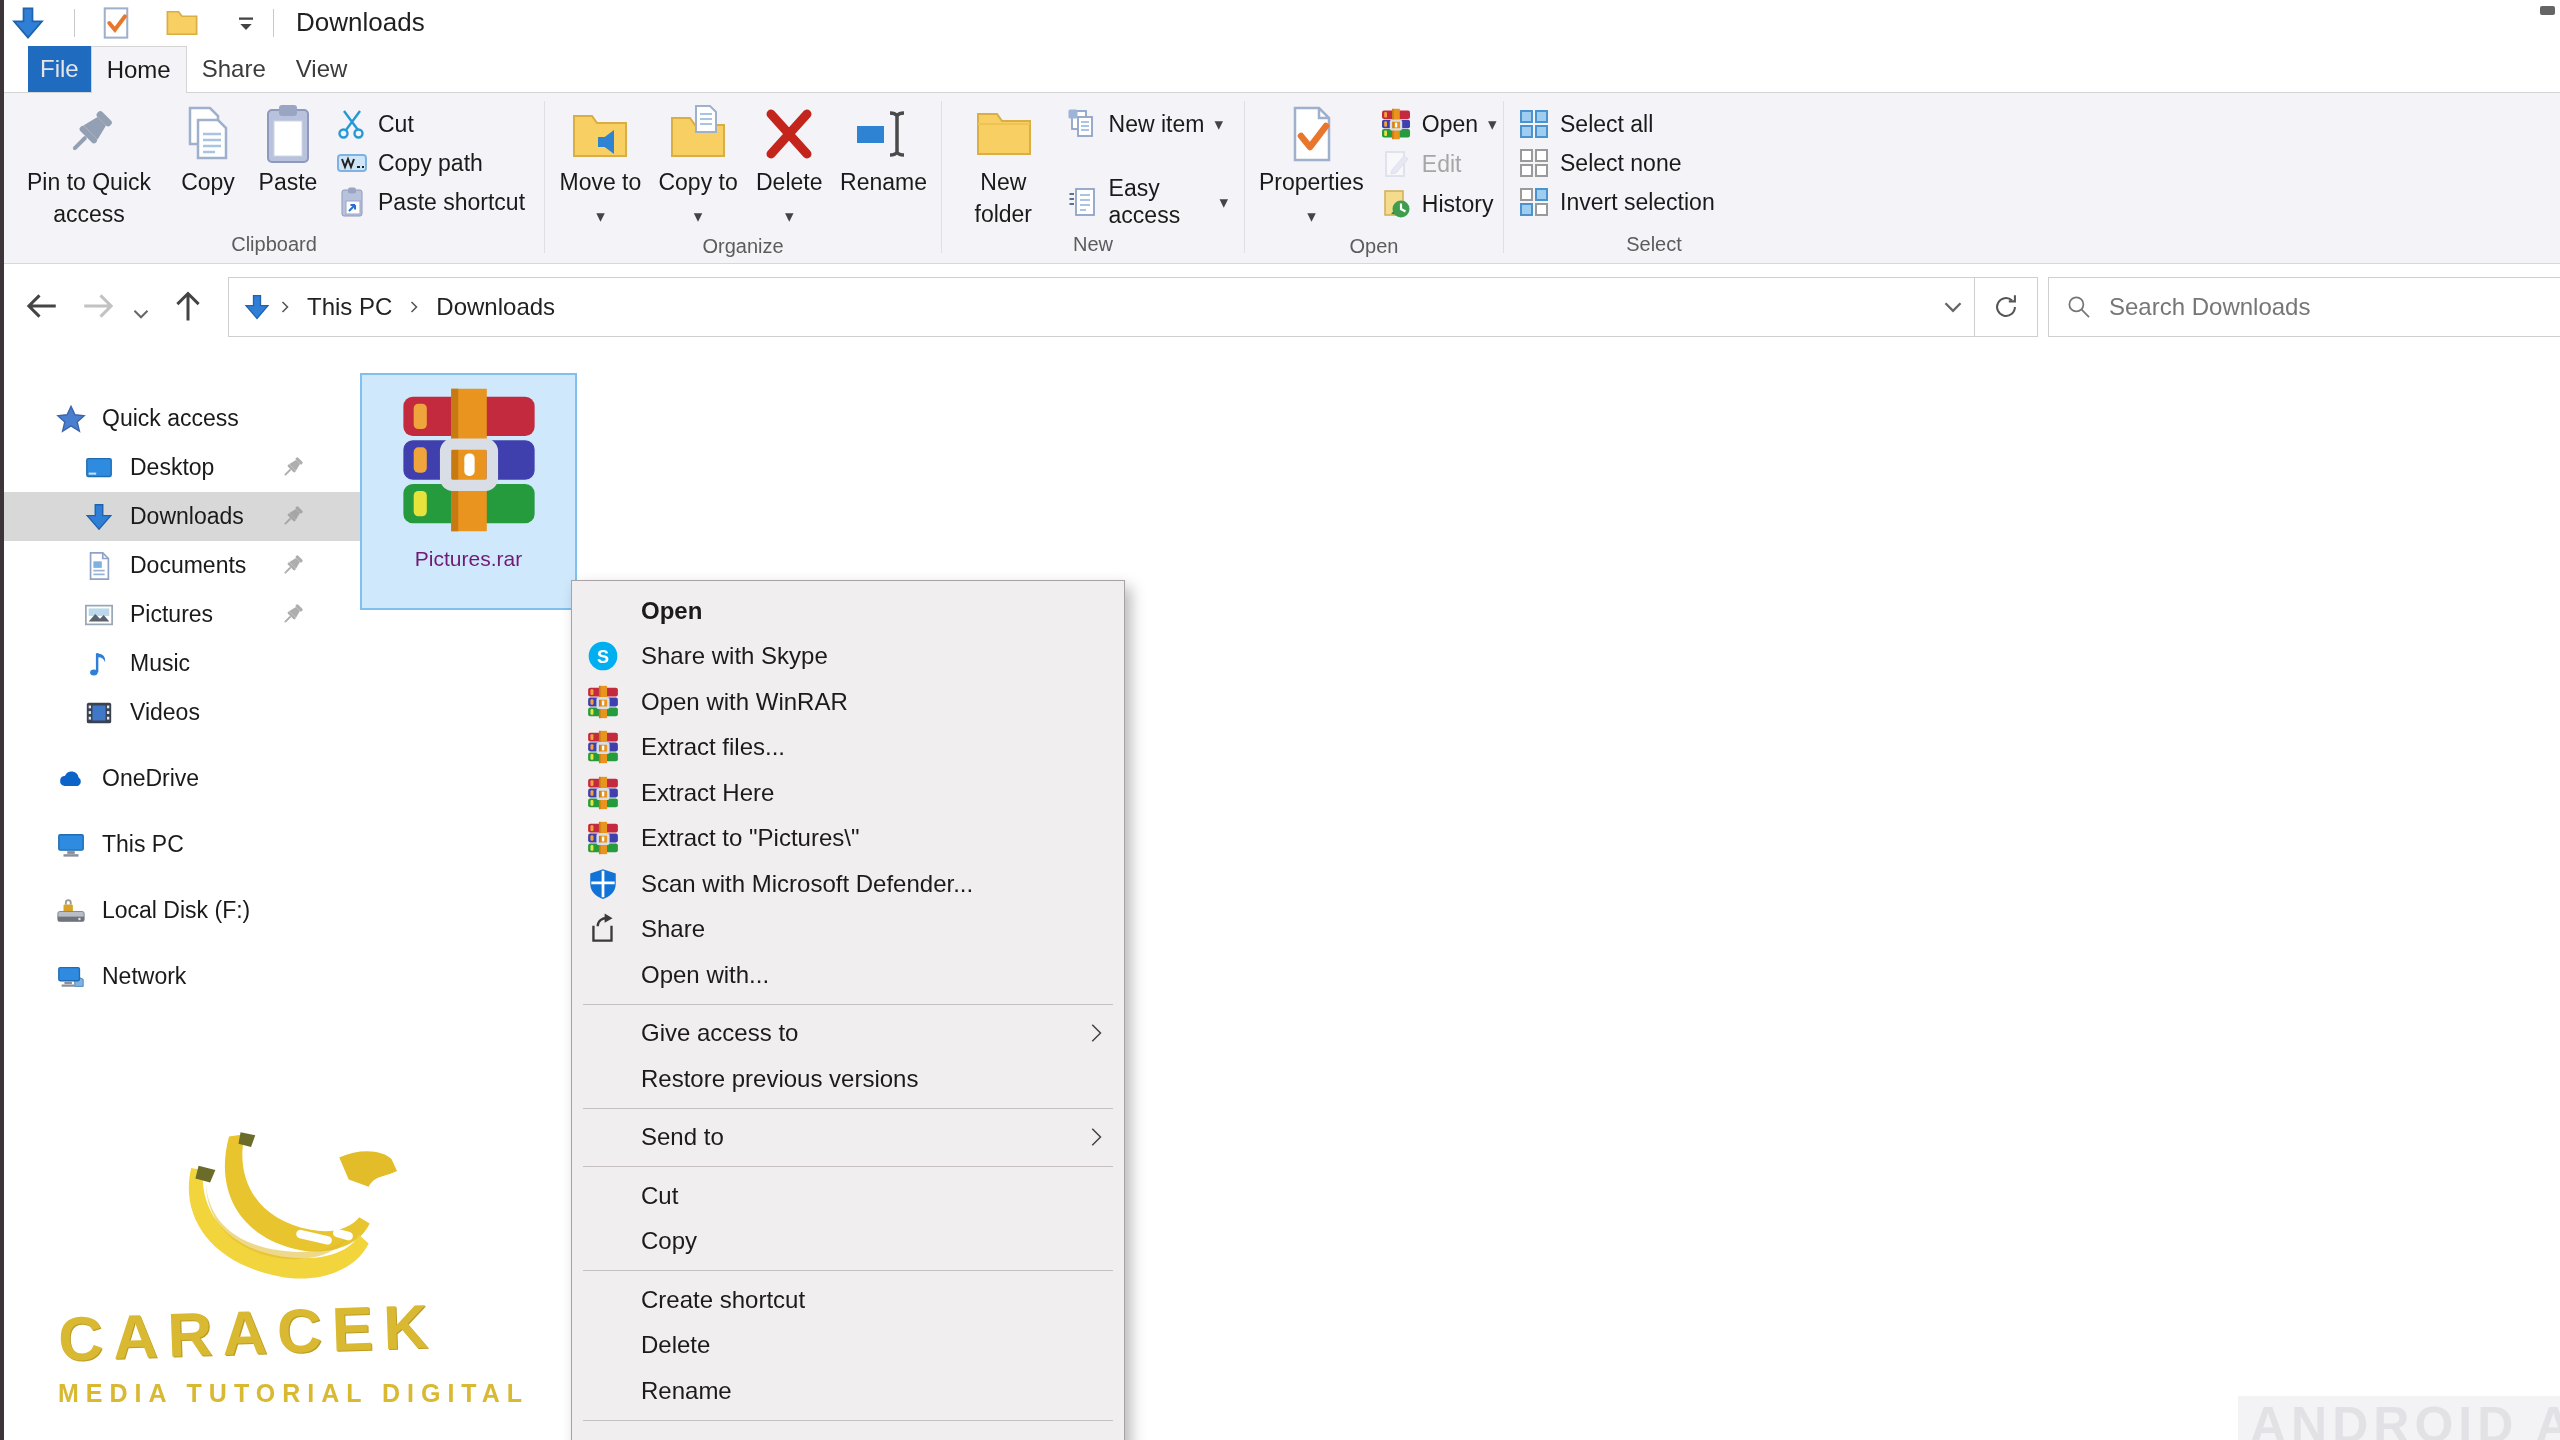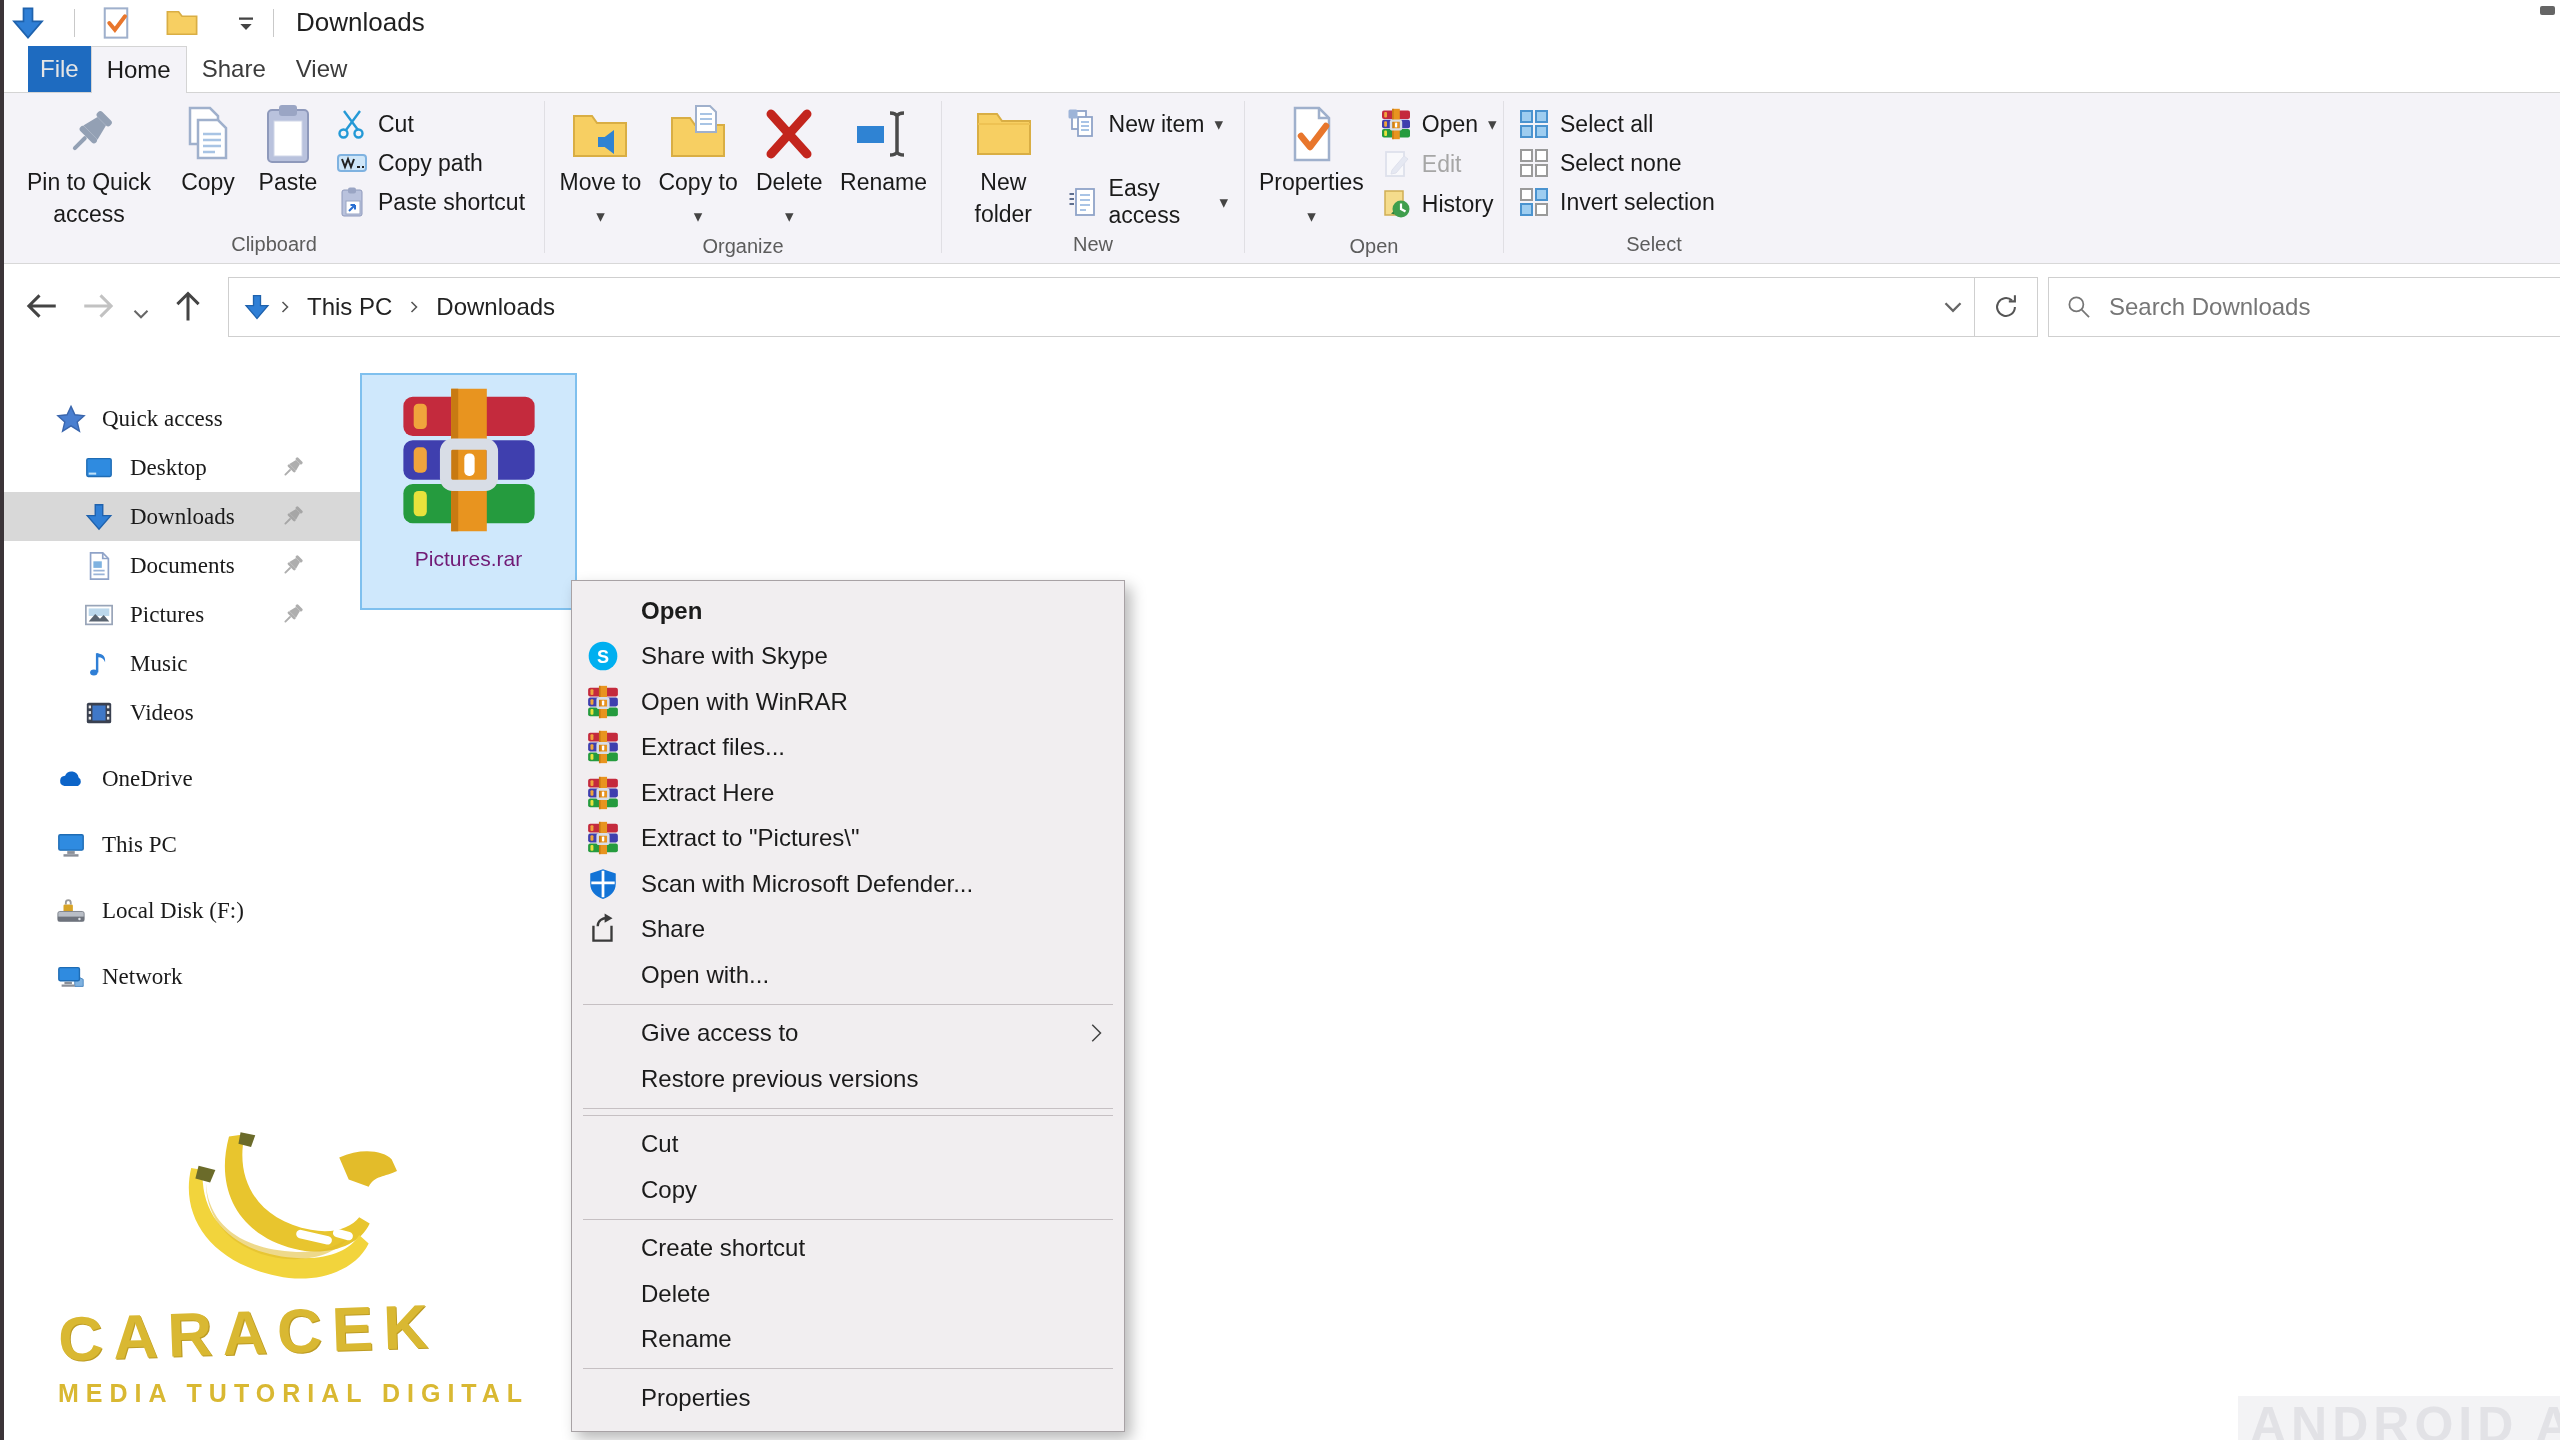--- a/index.html
+++ b/index.html
@@ -53,21 +53,21 @@
   #search-box{position:absolute;left:2048px;top:13px;right:-2px;height:60px;box-sizing:border-box;
     border:1px solid #cfcfcf;background:#fff;display:flex;align-items:center;padding-left:16px;gap:14px;}
   #search-box .icon{width:28px;height:28px;flex:none;}
   #search-input{border:none;outline:none;font-size:24px;color:#333;width:400px;background:transparent;
     font-family:"Liberation Sans","DejaVu Sans",sans-serif;}
   #search-input::placeholder{color:#767676;}
 
   
   #sidebar{position:absolute;left:0;top:350px;width:365px;bottom:0;padding-top:44px;box-sizing:border-box;}
   .sb-section{margin-bottom:17px;}
-  .sb-item{height:49px;display:flex;align-items:center;position:relative;font-size:23px;color:#1a1a1a;font-family:Liberation Serif, serif;}
+  .sb-item{height:49px;display:flex;align-items:center;position:relative;font-size:23px;color:#1a1a1a;}
   .sb-item .icon{width:30px;height:30px;margin-right:16px;flex:none;}
   .sb-item.lvl0{padding-left:56px;}
   .sb-item.lvl1{padding-left:84px;}
   .sb-item.selected{background:#d8d8d8;}
   .sb-pin{position:absolute;right:42px;width:22px;height:22px;opacity:.8;}
 
   
   #file-tile{position:absolute;left:360px;top:373px;width:217px;height:237px;box-sizing:border-box;
     background:#cfe8fc;border:2px solid #7fc0ee;display:flex;flex-direction:column;align-items:center;z-index:1;}
   #file-tile .tile-icon{width:150px;height:150px;margin-top:10px;}
@@ -646,20 +646,27 @@
       <span class="mi-label">Give access to</span>
       <span class="mi-arrow icon"><svg viewBox="0 0 32 32">
           <path d="M11 5l11 11-11 11" fill="none" stroke="#444" stroke-width="2"></path>
         </svg></span>
     </div>
     <div class="menu-item">
       <span class="mi-icon icon"></span>
       <span class="mi-label">Restore previous versions</span>
     </div>
     <div class="menu-sep"></div>
+    <div class="menu-item">
+      <span class="mi-icon icon"></span>
+      <span class="mi-label">Send to</span>
+      <span class="mi-arrow icon"><svg viewBox="0 0 32 32">
+          <path d="M11 5l11 11-11 11" fill="none" stroke="#444" stroke-width="2"></path>
+        </svg></span>
+    </div>
     <div class="menu-sep"></div>
     <div class="menu-item">
       <span class="mi-icon icon"></span>
       <span class="mi-label">Cut</span>
     </div>
     <div class="menu-item">
       <span class="mi-icon icon"></span>
       <span class="mi-label">Copy</span>
     </div>
     <div class="menu-sep"></div>

